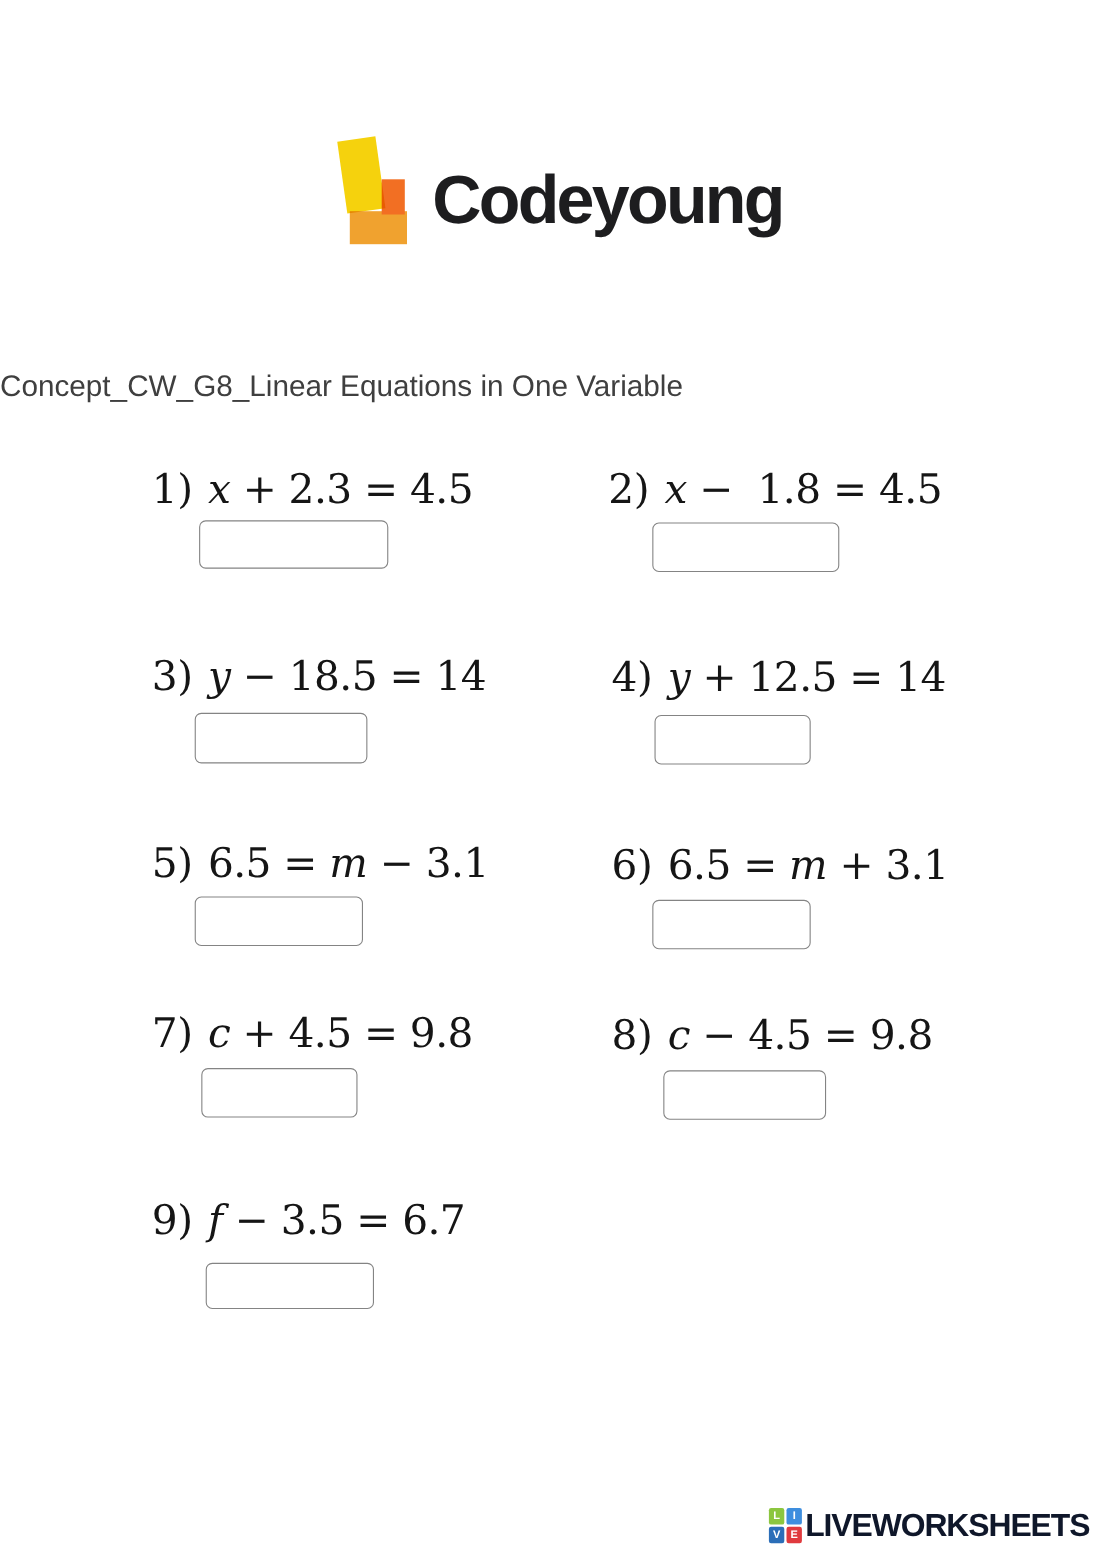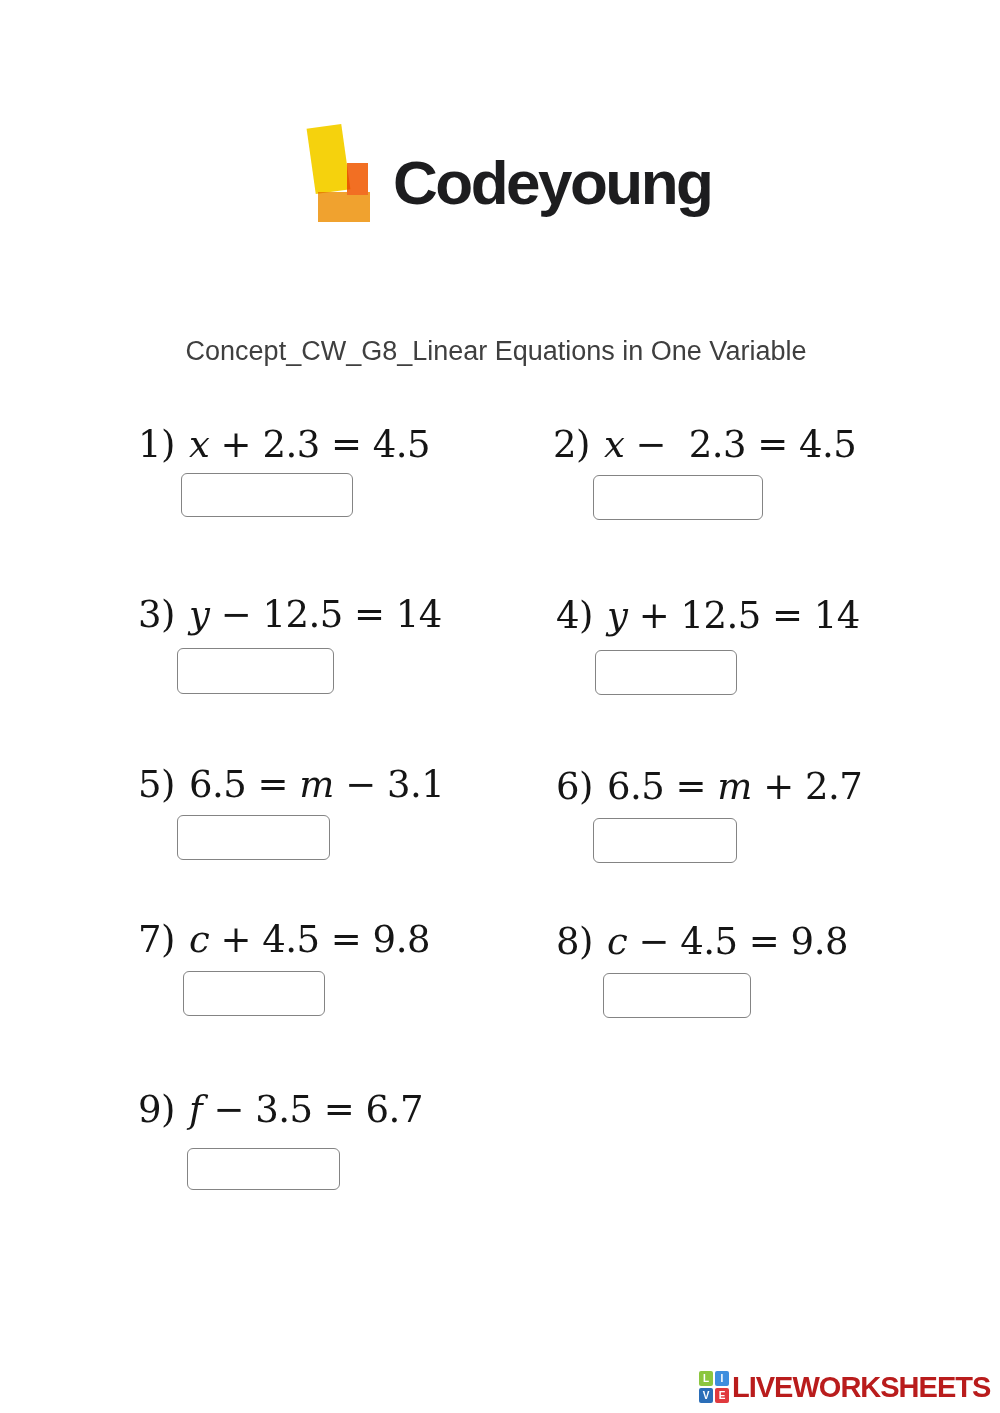--- a/index.html
+++ b/index.html
@@ -27,21 +27,21 @@
   }
   .logo-text{
     position:absolute;left:393px;top:150px;
     font-size:62px;line-height:66px;font-weight:bold;
     letter-spacing:-2.5px;color:#1d1d1f;
   }
 
   
   .title{
     position:absolute;left:0;top:334px;width:992px;
-    text-align:center;font-size:27px;line-height:34px;color:#3f3f3f;
+    font-size:27px;line-height:34px;color:#3f3f3f;
   }
 
   
   .problem{position:absolute;}
   .eq{
     font-family:"DejaVu Serif","Liberation Serif",serif;
     font-size:37px;line-height:36px;color:#151515;
     white-space:pre;letter-spacing:-0.5px;
   }
   .eq .num{margin-right:14px;font-style:normal;}
@@ -77,21 +77,21 @@
     display:flex;align-items:center;justify-content:center;
     color:#ffffff;font-size:10px;font-weight:bold;border-radius:2px;
     font-family:"Liberation Sans",sans-serif;
   }
   .tile-0{background:#8CC63F;}
   .tile-1{background:#3E8EDE;}
   .tile-2{background:#2B6EB8;}
   .tile-3{background:#E03A3E;}
   .lw-text{
     font-size:29px;font-weight:bold;letter-spacing:-1px;
-    color:#b91c1c;line-height:34px;
+    color:#0f172a;line-height:34px;
   }
 </style>
 </head>
 <body>
 
 <div class="page">
 
   <div class="logo">
     <div class="mark-orange"></div>
     <div class="mark-red"></div>
@@ -100,41 +100,41 @@
   </div>
 
   <div class="title">Concept_CW_G8_Linear Equations in One Variable</div>
 
   <div class="problem p1">
     <div class="eq"><span class="num">1)</span><span class="pre"></span><span class="var">x</span><span class="post"> + 2.3 = 4.5</span></div>
     <input type="text" class="answer" style="">
   </div>
 
   <div class="problem p2">
-    <div class="eq"><span class="num">2)</span><span class="pre"></span><span class="var">x</span><span class="post"> −  2.3 = 4.5</span></div>
+    <div class="eq"><span class="num">2)</span><span class="pre"></span><span class="var">x</span><span class="post"> −  1.8 = 4.5</span></div>
     <input type="text" class="answer" style="">
   </div>
 
   <div class="problem p3">
-    <div class="eq"><span class="num">3)</span><span class="pre"></span><span class="var">y</span><span class="post"> − 12.5 = 14</span></div>
+    <div class="eq"><span class="num">3)</span><span class="pre"></span><span class="var">y</span><span class="post"> − 18.5 = 14</span></div>
     <input type="text" class="answer" style="">
   </div>
 
   <div class="problem p4">
     <div class="eq"><span class="num">4)</span><span class="pre"></span><span class="var">y</span><span class="post"> + 12.5 = 14</span></div>
     <input type="text" class="answer" style="">
   </div>
 
   <div class="problem p5">
     <div class="eq"><span class="num">5)</span><span class="pre">6.5 = </span><span class="var">m</span><span class="post"> − 3.1</span></div>
     <input type="text" class="answer" style="">
   </div>
 
   <div class="problem p6">
-    <div class="eq"><span class="num">6)</span><span class="pre">6.5 = </span><span class="var">m</span><span class="post"> + 2.7</span></div>
+    <div class="eq"><span class="num">6)</span><span class="pre">6.5 = </span><span class="var">m</span><span class="post"> + 3.1</span></div>
     <input type="text" class="answer" style="">
   </div>
 
   <div class="problem p7">
     <div class="eq"><span class="num">7)</span><span class="pre"></span><span class="var">c</span><span class="post"> + 4.5 = 9.8</span></div>
     <input type="text" class="answer" style="">
   </div>
 
   <div class="problem p8">
     <div class="eq"><span class="num">8)</span><span class="pre"></span><span class="var">c</span><span class="post"> − 4.5 = 9.8</span></div>

